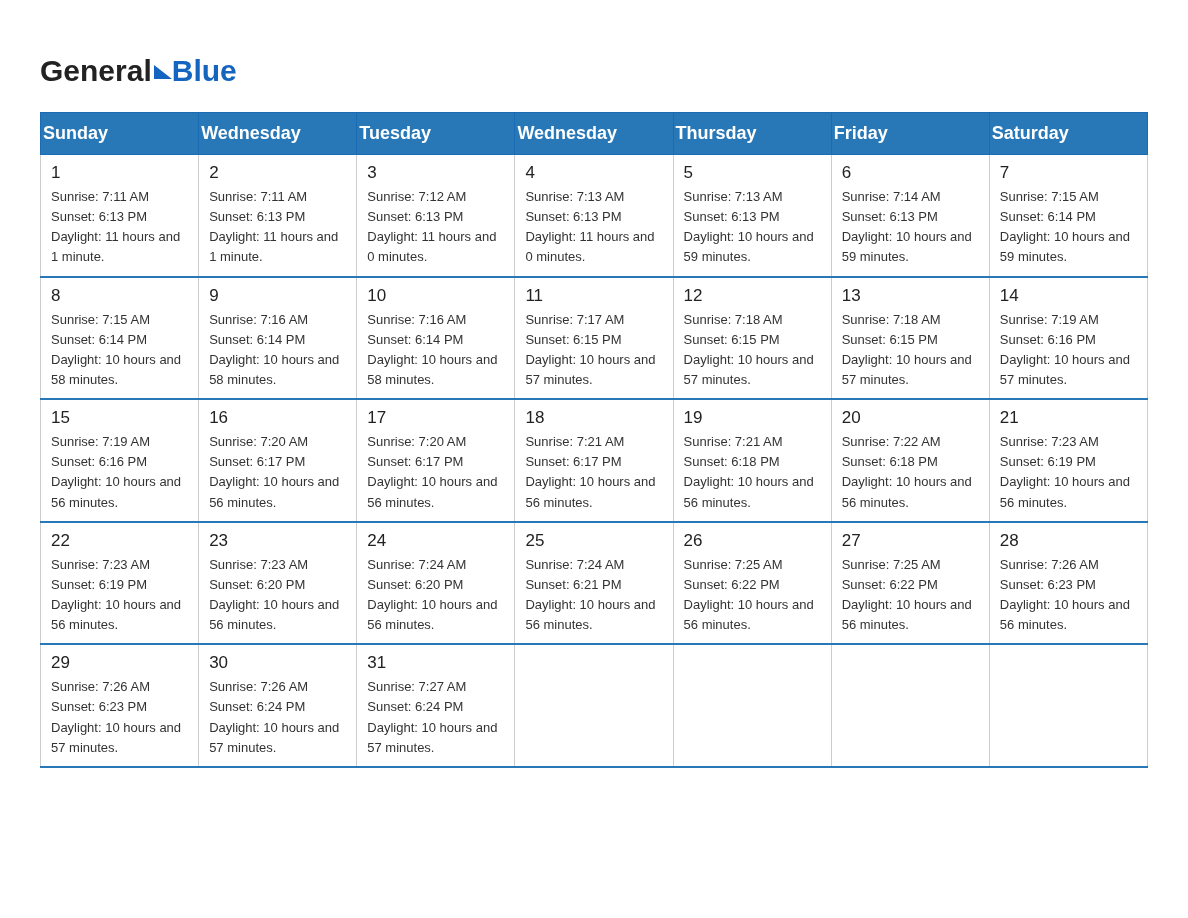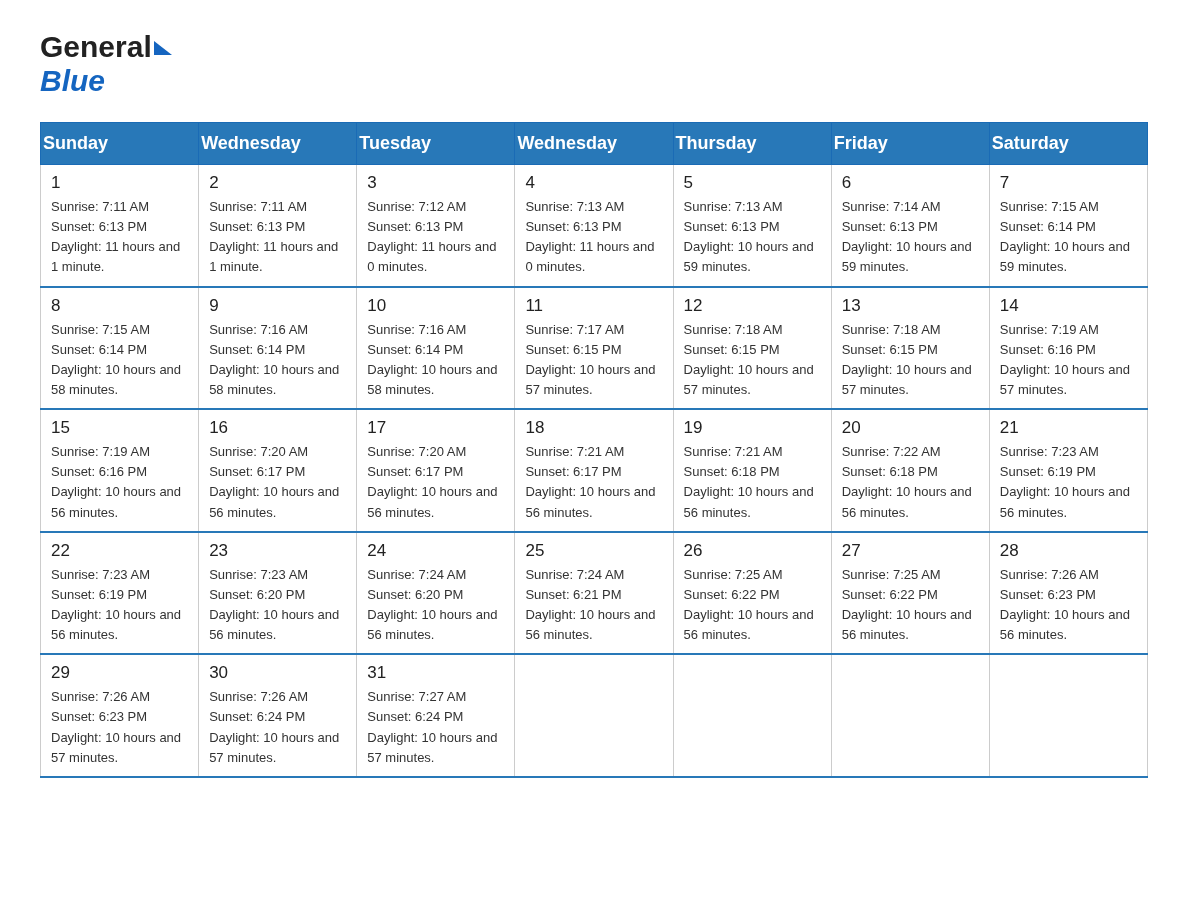--- a/index.html
+++ b/index.html
@@ -12,22 +12,23 @@
       color: #222;
     }
     .header {
       display: flex;
       justify-content: space-between;
       align-items: flex-start;
       margin-bottom: 24px;
     }
     .logo {
       display: flex;
-      flex-direction: column;
+      flex-direction: row;
       align-items: flex-start;
+      margin-top: 24px;
     }
     .title-block {
       text-align: right;
     }
     .month-year {
       font-size: 52px;
       font-weight: bold;
       color: #222;
       line-height: 1.1;
     }
@@ -94,21 +95,20 @@
       border-style: solid;
       border-width: 14px 0 0 18px;
       border-color: transparent transparent transparent #1565c0;
       margin-left: 2px;
       margin-bottom: -2px;
     }
     .logo-text-blue {
       font-size: 30px;
       font-weight: bold;
       color: #1565c0;
-      font-style: italic;
     }
   </style>
 </head>
 <body>
 
 <div class="header">
   <div class="logo">
     <div class="logo-row">
       <span class="logo-text-general">General</span>
       <span class="logo-triangle"></span>

